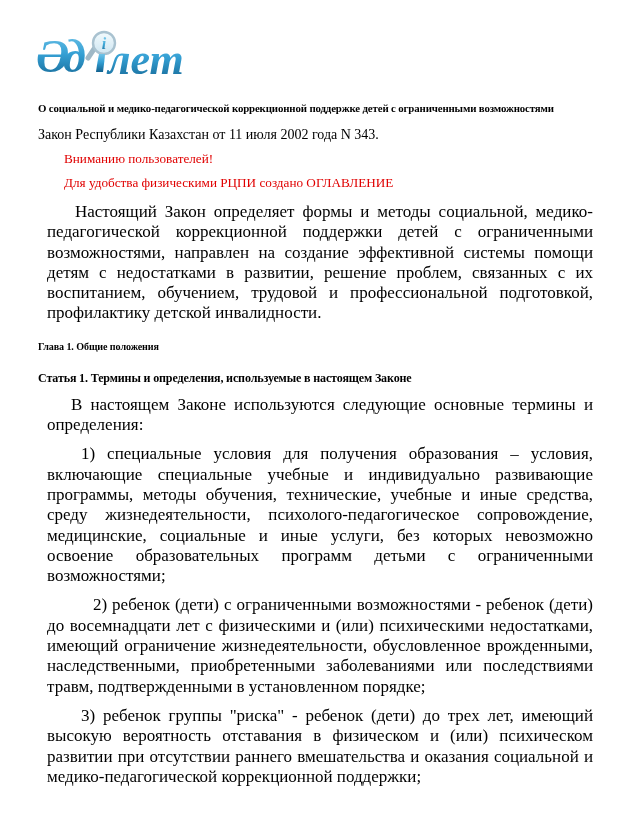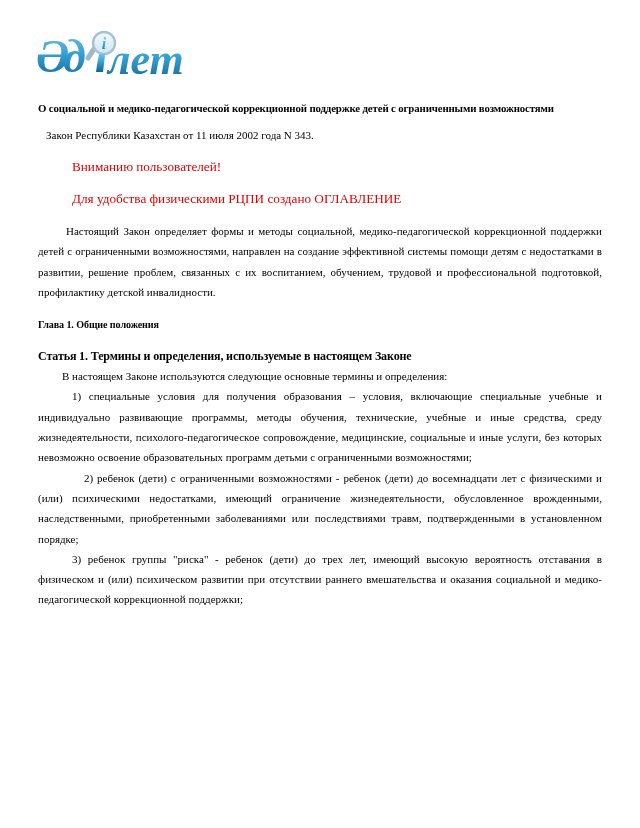--- a/index.html
+++ b/index.html
@@ -49,39 +49,39 @@
     font-size: 11.2px;
     line-height: 17px;
     letter-spacing: -0.15px;
     margin: 0 0 8px 0;
     text-align: left;
     transform: scaleX(0.97);
     transform-origin: left top;
   }
 
   .law-line {
-    font-size: 11px;
+    font-size: 14px;
     line-height: 20px;
-    margin: 8px;
+    margin: 0;
     text-align: left;
   }
 
   .notice {
     color: #e00000;
     font-size: 13.2px;
     line-height: 20px;
-    margin: 12px;
+    margin: 4px;
     padding-left: 22px;
     text-align: left;
   }
 
   .para {
-    font-size: 11px;
+    font-size: 17px;
     line-height: 20.3px;
-    margin: 0;
+    margin: 9px;
     text-align: justify;
     text-indent: 28px;
     hyphens: none;
     font-family: Liberation Serif, serif;
   }
   .para.hang {
     text-indent: 34px;
   }
   .para.hang-wide {
     text-indent: 46px;

